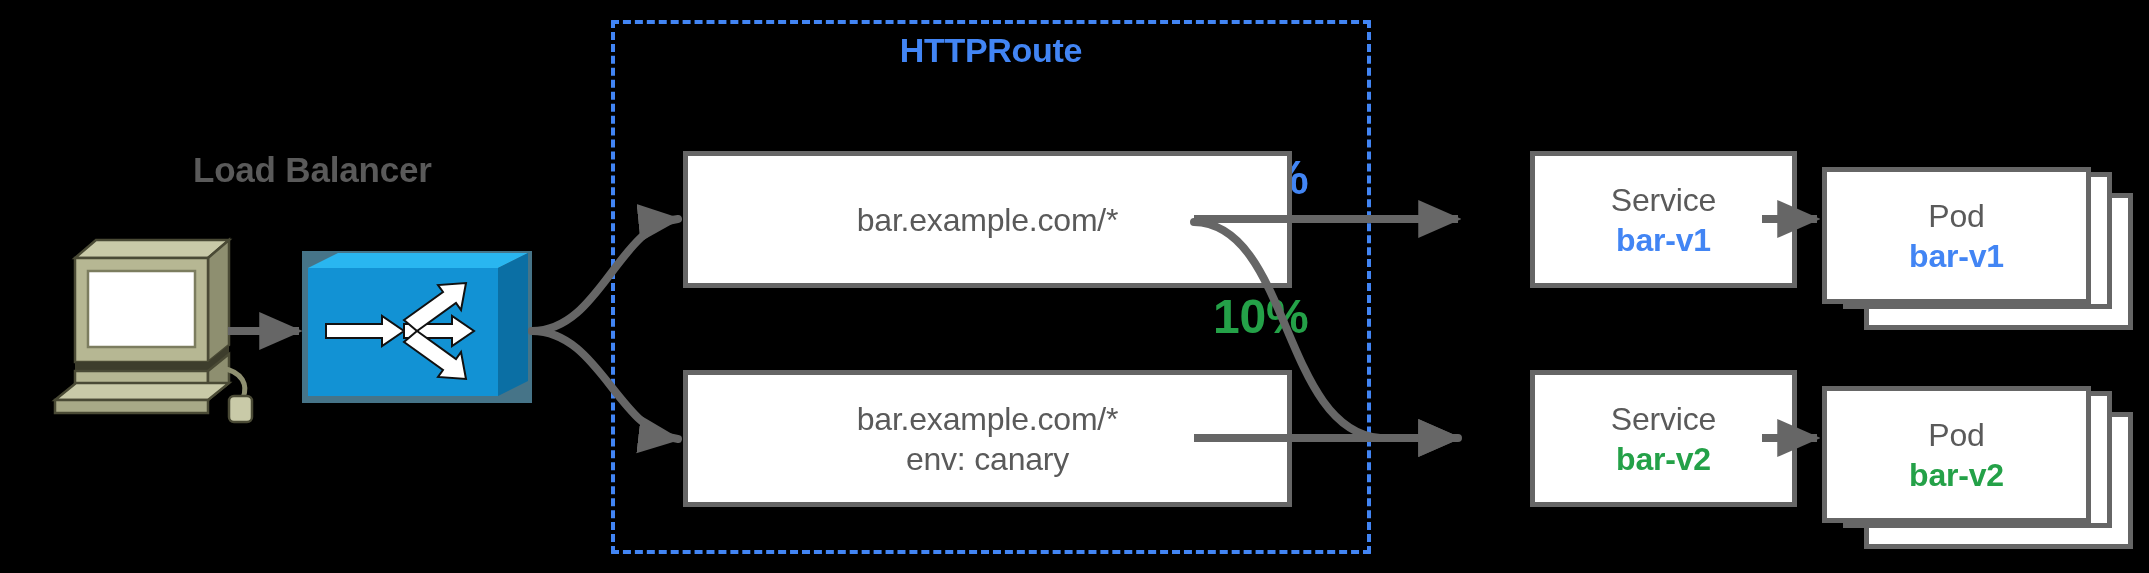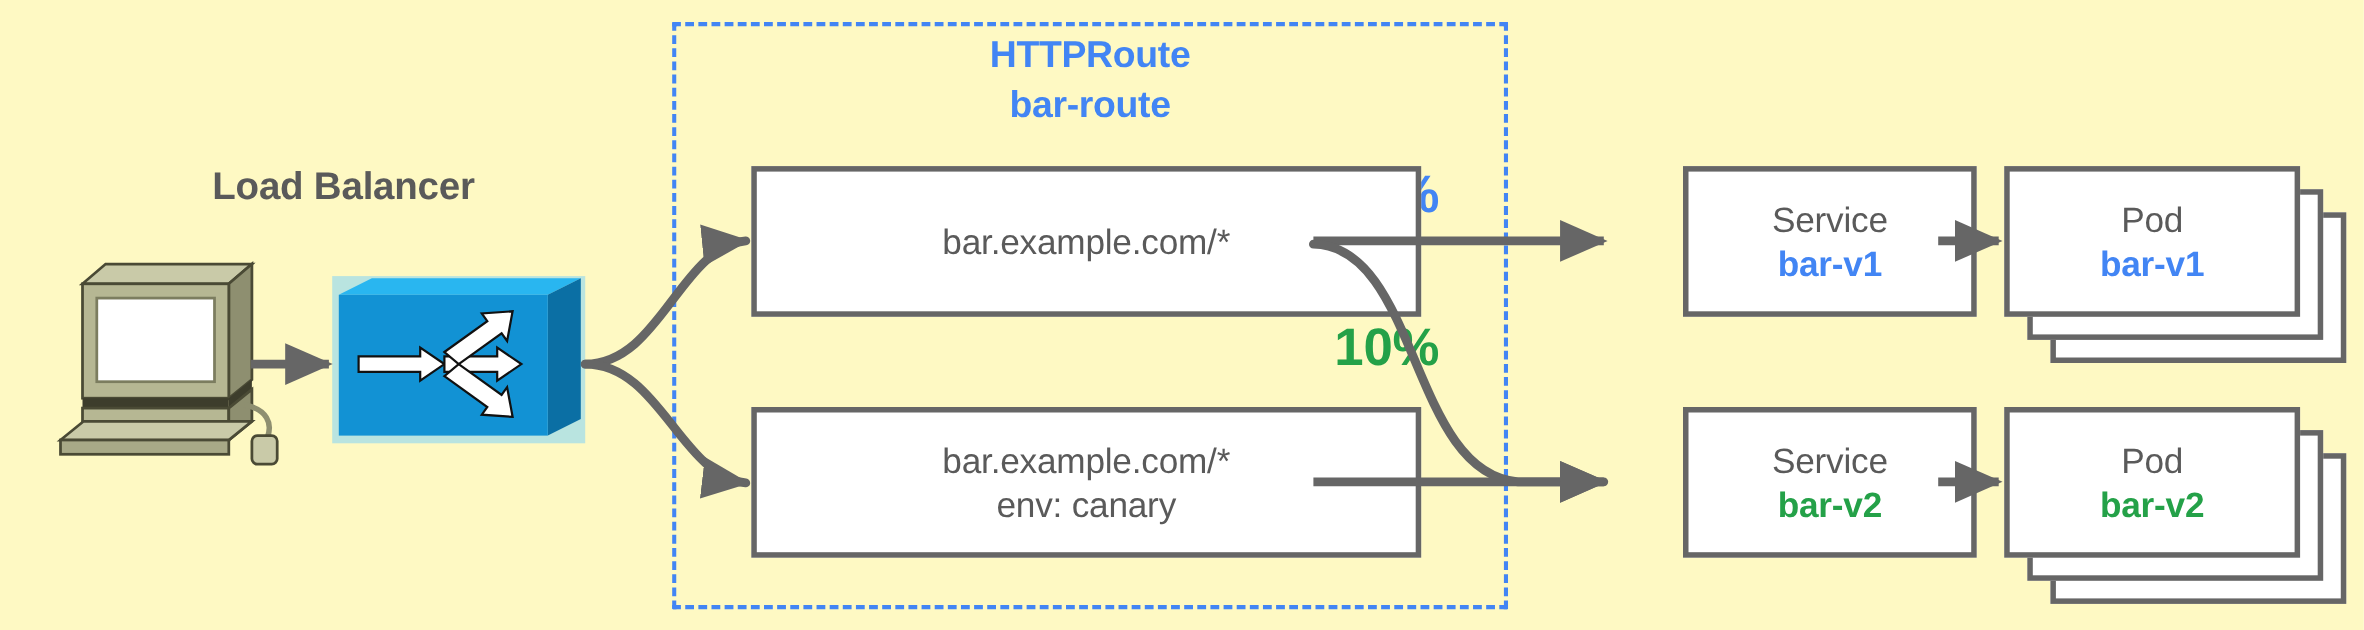--- a/index.html
+++ b/index.html
@@ -5,21 +5,21 @@
   * { box-sizing: border-box; }
   html, body {
     margin: 0; padding: 0;
     background: #ffffff;
     font-family: "Liberation Sans", sans-serif;
   }
   #canvas {
     position: relative;
     width: 2149px;
     height: 573px;
-    background: #fef9c3;
+    background: #000000;
     overflow: hidden;
   }
   
   .route-group {
     position: absolute;
     left: 611px; top: 20px;
     width: 760px; height: 534px;
     border: 4px dashed #4285F4;
     border-radius: 1px;
   }
@@ -54,21 +54,21 @@
   .box .ln { white-space: nowrap; }
 
   .route-box { left: 683px; width: 609px; }
   #route-box-top    { top: 151px; height: 137px; }
   #route-box-bottom { top: 370px; height: 137px; }
 
   .svc-box { left: 1530px; width: 267px; }
   #service-v1 { top: 151px; height: 137px; }
   #service-v2 { top: 370px; height: 137px; }
 
-  .pod-front { left: 1822px; width: 269px; }
+  .pod-front { left: 1822px; width: 269px; margin-top: 16px; }
   #pod-v1 { top: 151px; height: 137px; z-index: 3; }
   #pod-v2 { top: 370px; height: 137px; z-index: 3; }
 
   
   .pod-ghost {
     position: absolute;
     border: 5px solid #666666;
     background: #ffffff;
     width: 269px; height: 137px;
   }
@@ -112,21 +112,20 @@
   svg.icons { z-index: 4; }
 </style>
 </head>
 <body>
 
 <div id="canvas">
 
   <div class="route-group"></div>
   <div class="route-title">
     <div>HTTPRoute</div>
-    <div>bar-route</div>
   </div>
 
   <div class="lb-label">Load Balancer</div>
 
   <div class="pct" id="pct-90">90%</div>
   <div class="pct" id="pct-10">10%</div>
 
   <div class="box route-box" id="route-box-top">
     <span class="ln">bar.example.com/*</span>
   </div>

